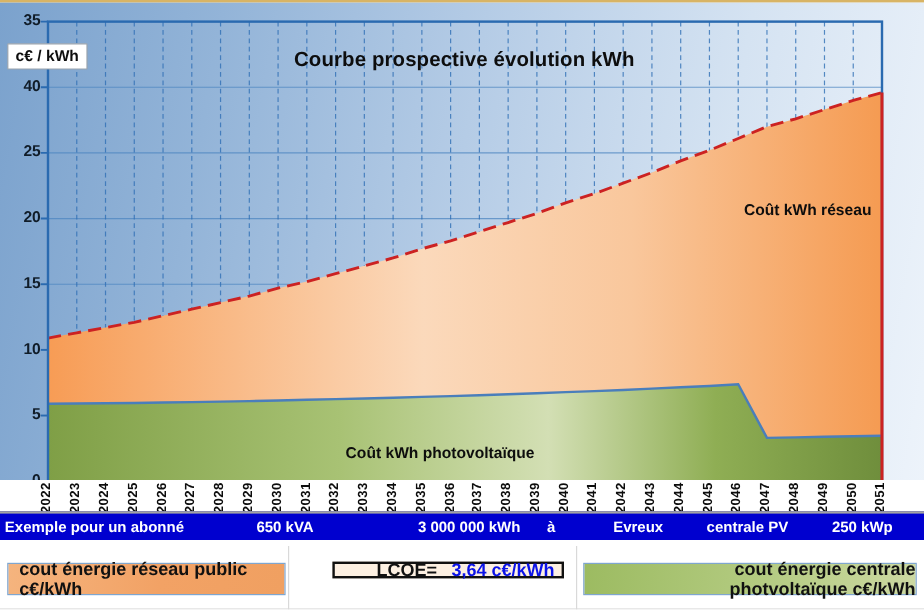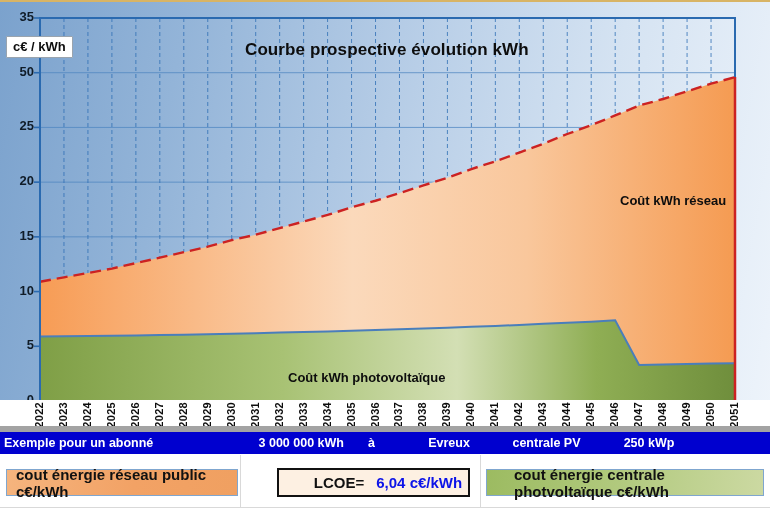--- a/index.html
+++ b/index.html
@@ -56,21 +56,21 @@
     box-shadow: 0 0 0 0 #fff;
   }
   #chart-title {
     left: 245px;
     top: 38px;
     font-size: 17px;
     letter-spacing: 0.1px;
   }
   #label-reseau {
     left: 620px;
-    top: 191px;
+    top: 165px;
     font-size: 13px;
   }
   #label-pv {
     left: 288px;
     top: 368px;
     font-size: 13px;
   }
 
   
   .ytick {
@@ -113,21 +113,21 @@
   }
 
   
   #info-bar {
     position: absolute;
     left: 0;
     top: 426px;
     width: 770px;
     height: 22px;
     background: #0000cf;
-    border-top: 6px solid #a3a3a3;
+    border-top: 2px solid #a3a3a3;
     color: #ffffff;
     font-size: 12.5px;
     font-weight: bold;
     display: flex;
     align-items: center;
   }
   .info-cell {
     white-space: nowrap;
     overflow: hidden;
   }
@@ -163,36 +163,37 @@
     width: 232px;
     height: 27px;
     border: 1px solid #7fa6cf;
     background: linear-gradient(95deg, #f5b47e 0%, #f2a265 55%, #f0a061 100%);
     padding-left: 9px;
   }
   #legend-lcoe {
     left: 277px;
     top: 13px;
     width: 193px;
-    height: 29px;
+    height: 14px;
     border: 2px solid #111111;
     background: #fdf0e2;
     justify-content: center;
     padding-left: 29px;
   }
   #lcoe-label { color: #111111; margin-right: 12px; }
   #lcoe-value { color: #0c13e8; }
   #legend-pv {
     left: 486px;
     top: 14px;
     width: 278px;
     height: 27px;
     border: 1px solid #7fa6cf;
     background: linear-gradient(95deg, #9cbb61 0%, #b2ca7f 50%, #ccd9a2 100%);
     padding-left: 27px;
+    text-align: right;
   }
   .cell-divider {
     position: absolute;
     background: #d9d9d9;
   }
 </style>
 </head>
 <body>
 
 <div id="app">
@@ -273,21 +274,21 @@
         </g>
     </svg>
 
     <div id="yaxis-labels">
         <div class="ytick" style="top: 390px;">0</div>
         <div class="ytick" style="top: 335.286px;">5</div>
         <div class="ytick" style="top: 280.571px;">10</div>
         <div class="ytick" style="top: 225.857px;">15</div>
         <div class="ytick" style="top: 171.143px;">20</div>
         <div class="ytick" style="top: 116.429px;">25</div>
-        <div class="ytick" style="top: 61.7143px;">50</div>
+        <div class="ytick" style="top: 61.7143px;">40</div>
         <div class="ytick" style="top: 7px;">35</div>
       </div>
 
     <div class="chart-label" id="axis-unit-box">c€ / kWh</div>
     <div class="chart-label" id="chart-title">Courbe prospective évolution kWh</div>
     <div class="chart-label" id="label-reseau">Coût kWh réseau</div>
     <div class="chart-label" id="label-pv">Coût kWh photovoltaïque</div>
   </div>
 
   <div id="xaxis-labels">
@@ -318,39 +319,40 @@
       <div class="xtick" style="left: 608.172px;">2046</div>
       <div class="xtick" style="left: 632.138px;">2047</div>
       <div class="xtick" style="left: 656.103px;">2048</div>
       <div class="xtick" style="left: 680.069px;">2049</div>
       <div class="xtick" style="left: 704.034px;">2050</div>
       <div class="xtick" style="left: 728px;">2051</div>
     </div>
 
   <div id="info-bar">
     <span class="info-cell" id="info-example">Exemple pour un abonné</span>
+    <span class="info-cell" id="info-kva">650 kVA</span>
     <span class="info-cell" id="info-kwh">3 000 000 kWh</span>
     <span class="info-cell" id="info-a">à</span>
     <span class="info-cell" id="info-city">Evreux</span>
     <span class="info-cell" id="info-plant">centrale PV</span>
     <span class="info-cell" id="info-kwp">250 kWp</span>
   </div>
 
   <div id="legend-row">
     <div class="cell-divider" style="left:240px;top:0;width:1px;height:53px;"></div>
     <div class="cell-divider" style="left:480px;top:0;width:1px;height:53px;"></div>
     <div class="cell-divider" style="left:0;top:52px;width:770px;height:1px;"></div>
 
     <div class="legend-box" id="legend-grid">
       <span>cout énergie réseau public c€/kWh</span>
     </div>
 
     <div class="legend-box" id="legend-lcoe">
       <span id="lcoe-label">LCOE=</span>
-      <span id="lcoe-value">6,04 c€/kWh</span>
+      <span id="lcoe-value">3,64 c€/kWh</span>
     </div>
 
     <div class="legend-box" id="legend-pv">
       <span>cout énergie centrale photvoltaïque c€/kWh</span>
     </div>
   </div>
 
 </div>
 
 </body></html>

